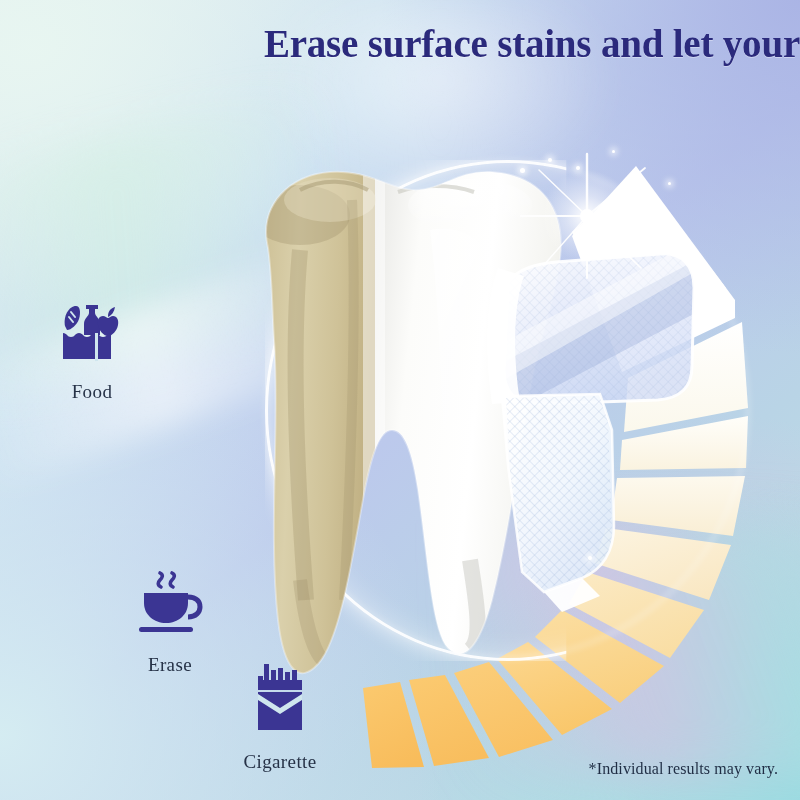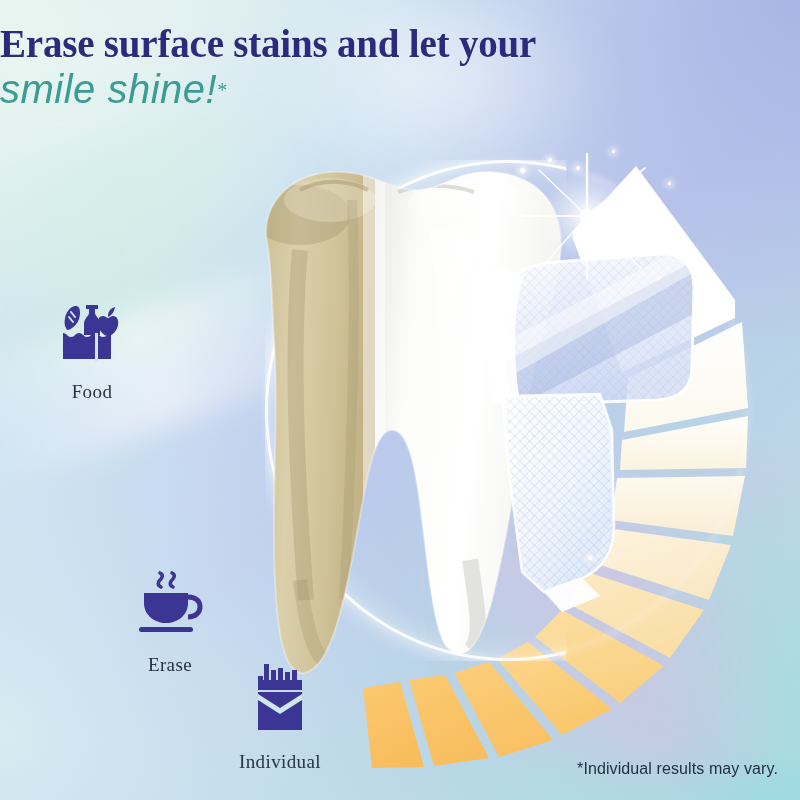--- a/index.html
+++ b/index.html
@@ -34,21 +34,21 @@
     background:linear-gradient(95deg, rgba(255,255,255,0) 0%, rgba(255,255,255,.55) 45%, rgba(255,255,255,0) 90%);
     transform:rotate(-20deg);filter:blur(14px);}
   .streak-c{right:-90px;bottom:20px;width:420px;height:260px;
     background:linear-gradient(70deg, rgba(224,186,231,.0) 0%, rgba(226,186,226,.5) 40%, rgba(170,225,226,.45) 70%, rgba(255,255,255,0) 100%);
     filter:blur(26px);}
   .streak-d{left:260px;top:0px;width:360px;height:200px;
     background:radial-gradient(ellipse at 50% 40%, rgba(255,255,255,.5) 0%, rgba(255,255,255,0) 70%);
     filter:blur(18px);}
 
   
-  .head{position:absolute;left:0;right:0;top:24px;text-align:left;z-index:40;}
+  .head{position:absolute;left:0;right:0;top:24px;text-align:right;z-index:40;}
   .title{
     font-family:"Liberation Serif", serif;
     font-weight:bold;font-size:39px;letter-spacing:-.2px;
     color:#2b2a7c;line-height:1.05;margin:0;
     text-shadow:0 1px 0 rgba(255,255,255,.35);
   }
   .subwrap{margin-top:4px;line-height:1;}
   .subtitle{
     font-family:"Liberation Sans", sans-serif;
     font-style:italic;font-weight:400;font-size:40px;
@@ -65,21 +65,21 @@
   .iconbox{display:block;margin:0 auto;}
   .iconlabel{
     display:block;margin-top:7px;
     font-family:"Liberation Serif", serif;
     font-size:19px;color:#263247;letter-spacing:.4px;
   }
 
   
   .footnote{
     position:absolute;right:22px;bottom:22px;z-index:45;
-    font-family:Liberation Sans, sans-serif;
+    font-family:Liberation Serif, serif;
     font-size:16px;color:#1f2d44;letter-spacing:.1px;
   }
 
   
   .art{position:absolute;left:0;top:0;width:800px;height:800px;z-index:20;}
 
   .glowring{
     position:absolute;left:265px;top:160px;width:480px;height:495px;
     border-radius:50%;
     border:3px solid rgba(255,255,255,.92);
@@ -104,23 +104,20 @@
 
 <div id="stage">
 
   <div class="streak streak-a"></div>
   <div class="streak streak-b"></div>
   <div class="streak streak-c"></div>
   <div class="streak streak-d"></div>
 
   <div class="head">
     <div class="title">Erase surface stains and let your</div>
-    <div class="subwrap">
-      <span class="subtitle">smile shine!</span><span class="sup">*</span>
-    </div>
   </div>
 
   <div class="art">
 
     <svg width="800" height="800" viewBox="0 0 800 800" style="position:absolute;left:0;top:0;z-index:18;">
       <defs>
         <linearGradient id="sg1" x1="0" y1="0" x2="0" y2="1">
           <stop offset="0%" stop-color="#ffffff"></stop>
             <stop offset="100%" stop-color="#fdfdfb"></stop>
         </linearGradient>
@@ -424,19 +421,19 @@
 
             <path d="M14 18 h44 v10 h-44 z"></path>
             <rect x="14" y="14" width="5" height="14"></rect>
 
             <rect x="14" y="30" width="44" height="38"></rect>
 
             <path d="M14 32 L36 46 L58 32 L58 38 L36 52 L14 38 Z" fill="#cfe6ee"></path>
           </g>
         </svg>
       </span>
-      <span class="iconlabel">Individual</span>
+      <span class="iconlabel">Cigarette</span>
     </div>
   </div>
 
   <div class="footnote">*Individual results may vary.</div>
 
 </div>
 
 </body></html>

